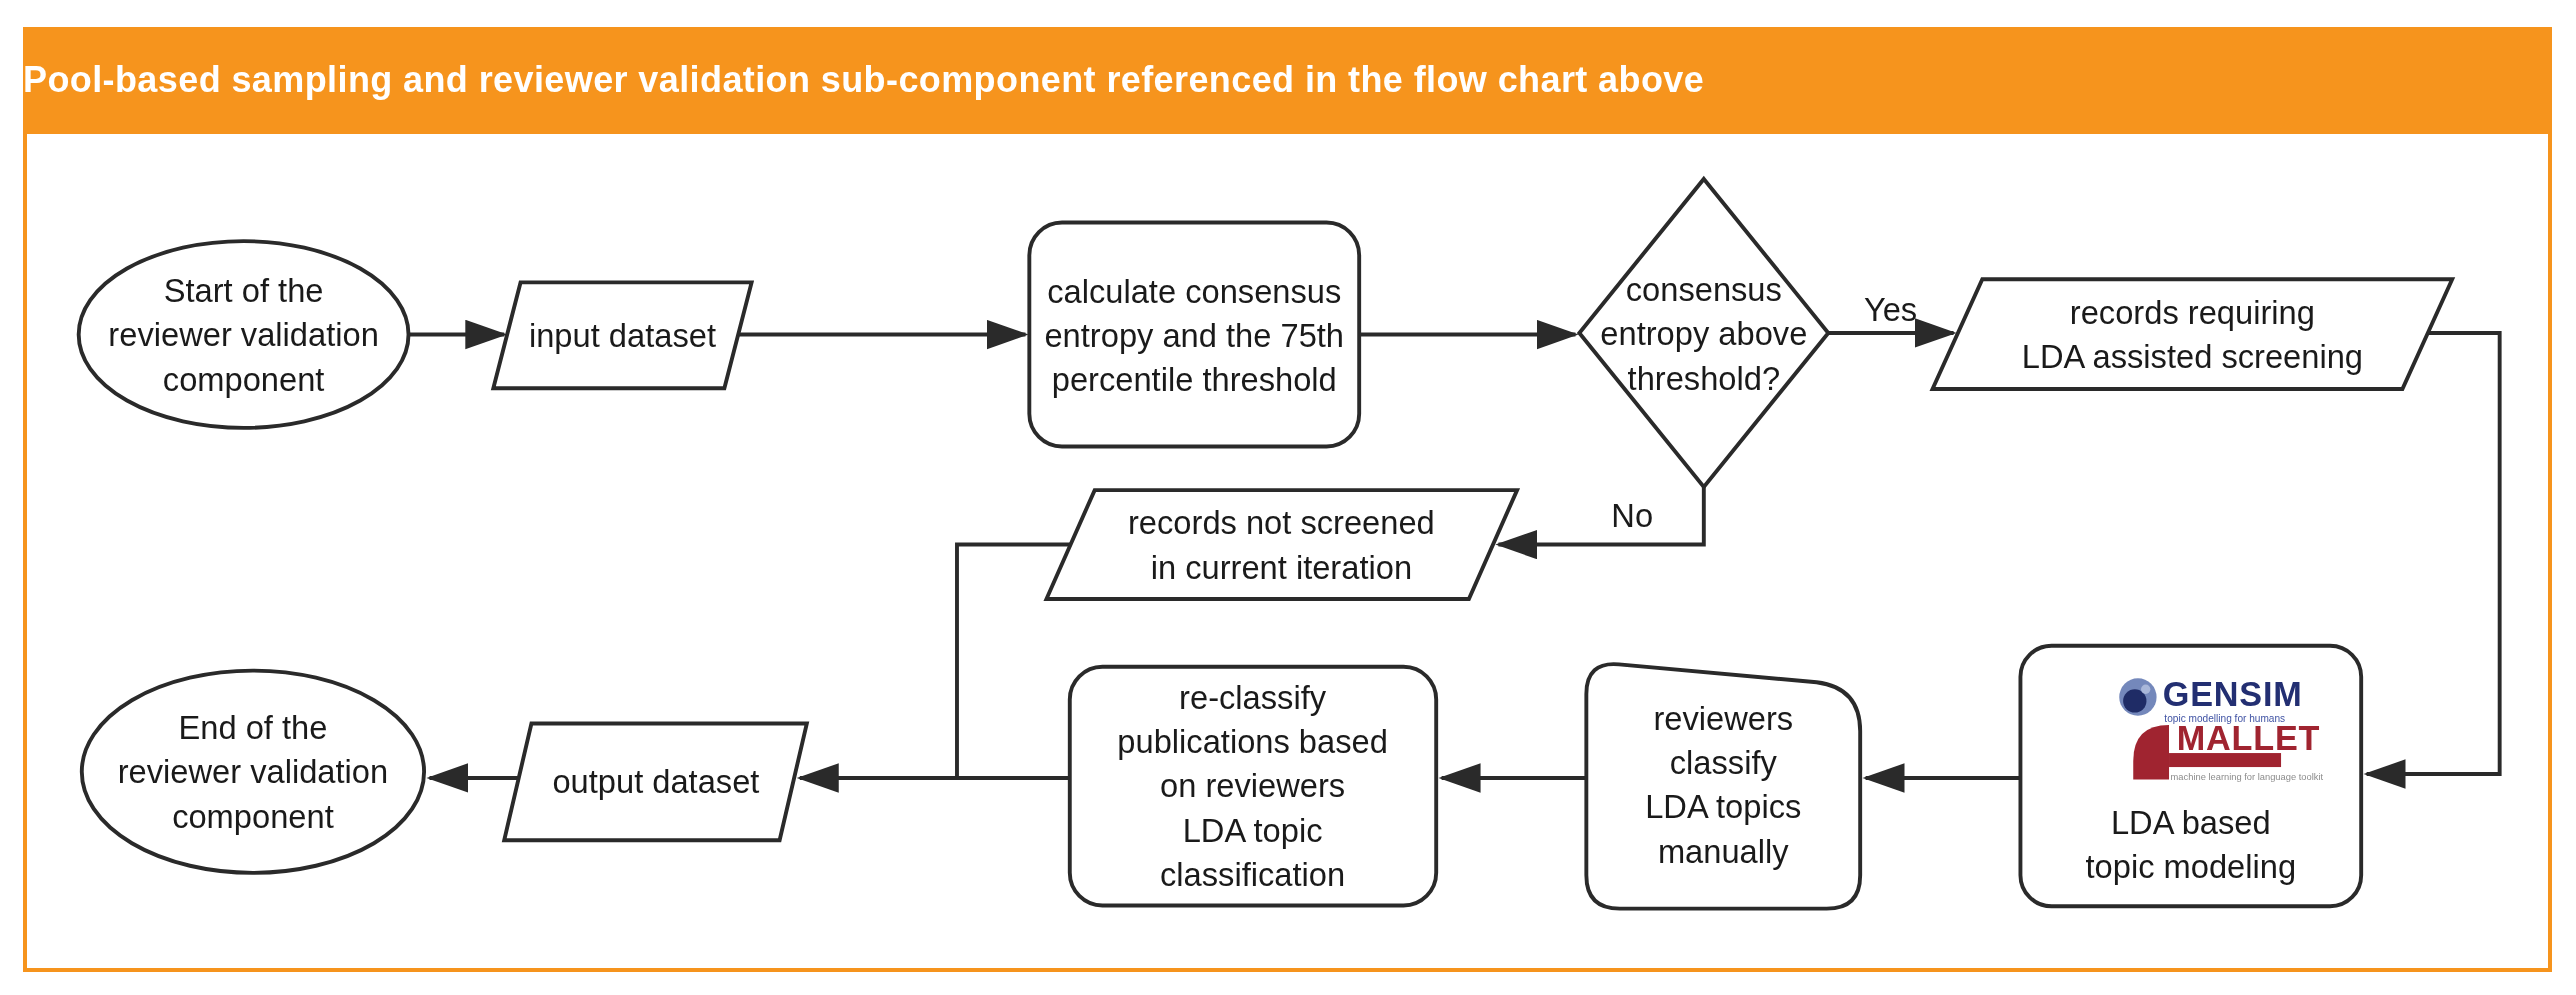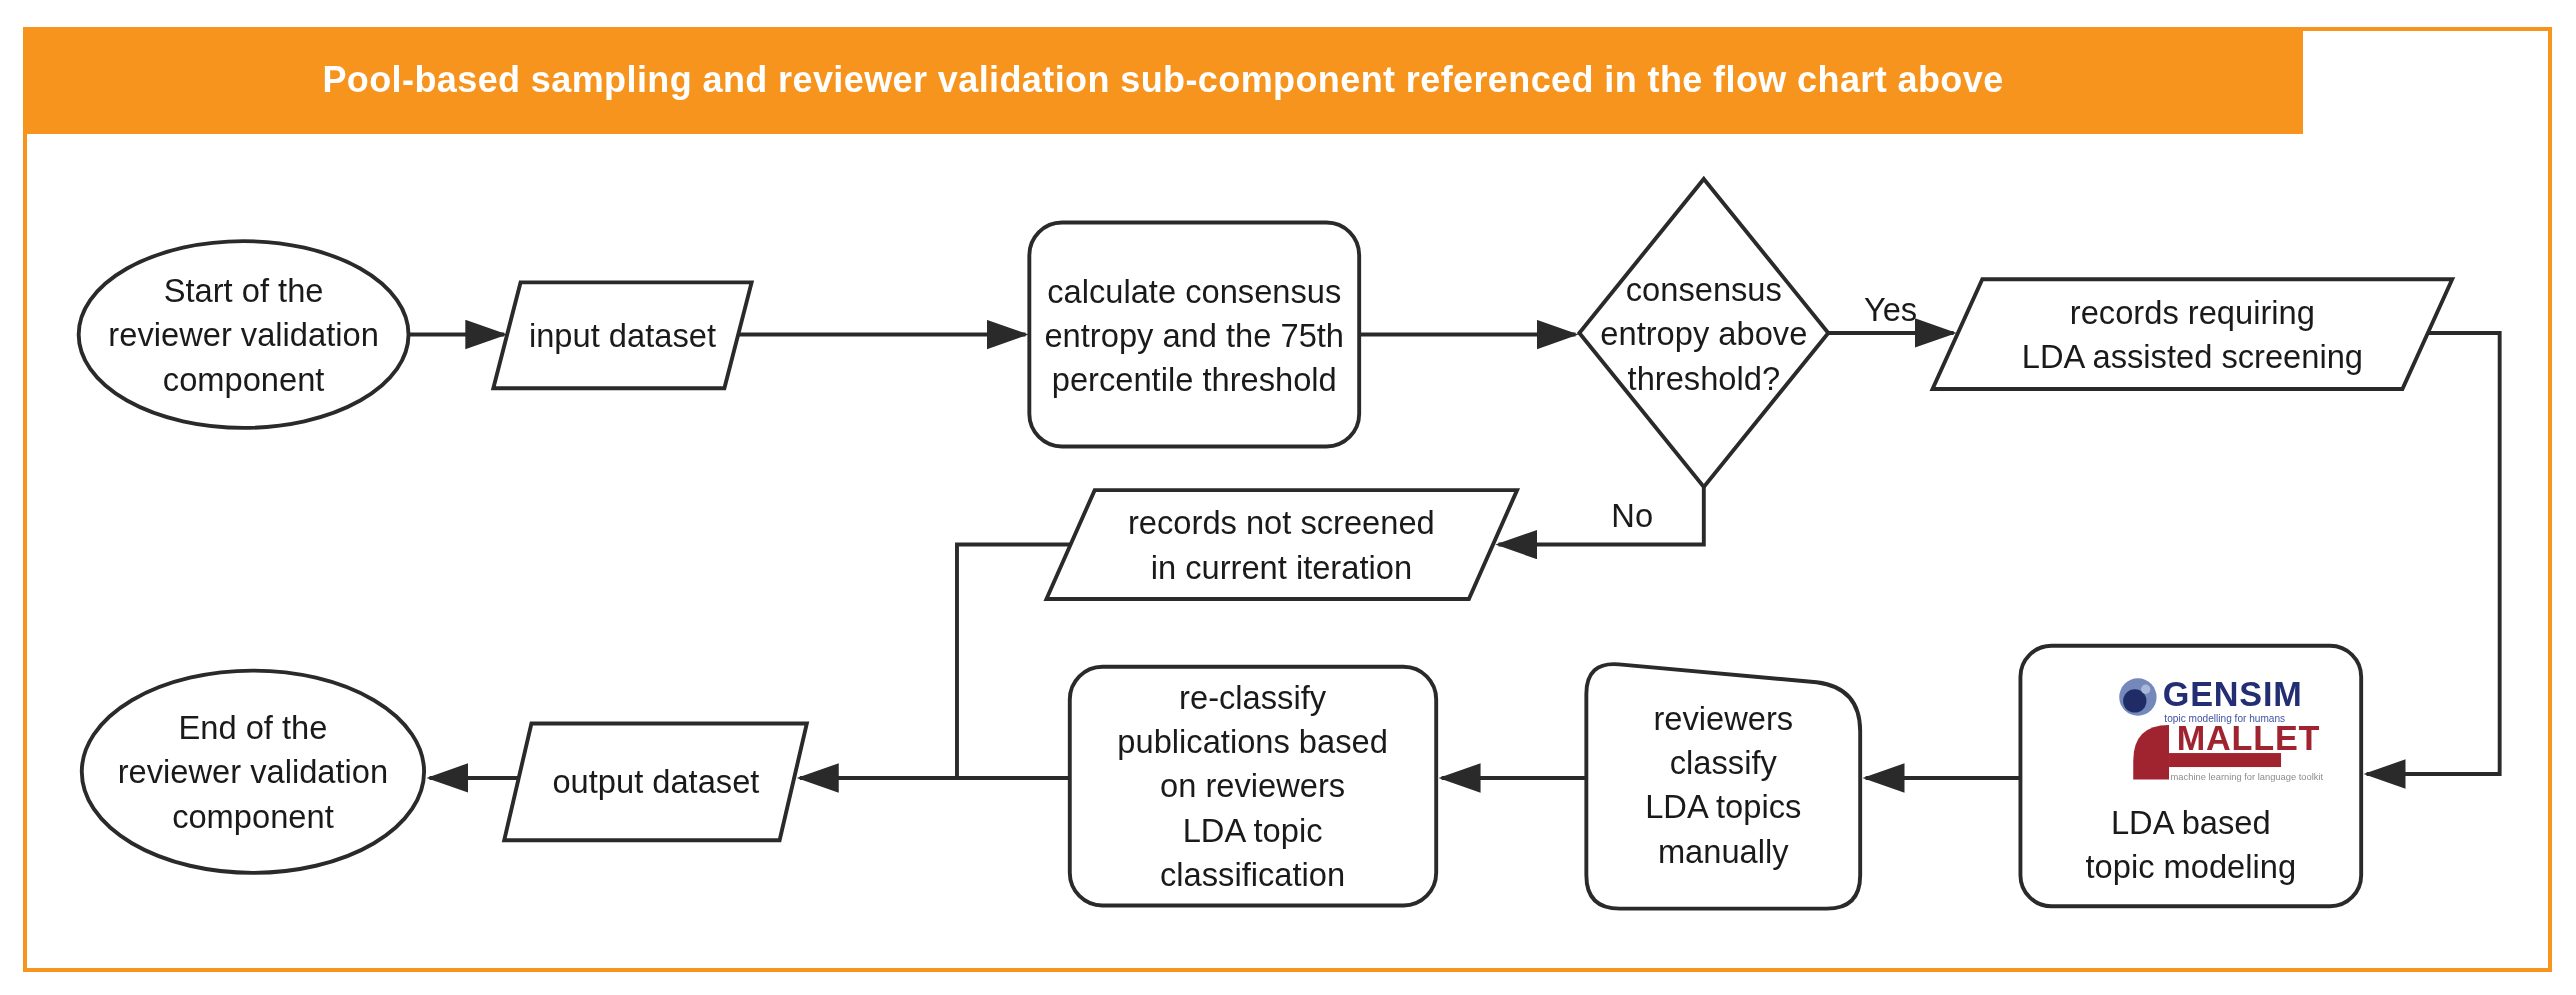--- a/index.html
+++ b/index.html
@@ -20,23 +20,23 @@
     position:relative;
     overflow:hidden;
   }
   .canvas{position:absolute;left:0;top:0;width:2576px;height:995px;background:#fff;}
   .frame{
     position:absolute;left:23px;top:26.5px;width:2529px;height:945px;
     border:4.7px solid var(--accent-orange);
     background:#fff;
   }
   .header{
-    position:absolute;left:23px;top:26.5px;width:2280px;height:107px;
+    position:absolute;left:23px;top:26.5px;width:2529px;height:107px;
     background:var(--accent-orange);
-    display:flex;align-items:center;justify-content:center;
+    display:flex;align-items:center;justify-content:flex-start;
   }
   .header-title{
     color:#ffffff;font-size:36px;font-weight:bold;
     letter-spacing:0.4px;text-align:center;
   }
   svg.flow{position:absolute;left:0;top:0;width:2576px;height:995px;}
   .node{fill:#ffffff;stroke:var(--edge);stroke-width:5;}
   .edge{fill:none;stroke:var(--edge);stroke-width:5;}
   .arrowhead{fill:var(--edge);stroke:none;}
   text{fill:var(--text);font-family:"Liberation Sans", sans-serif;}

